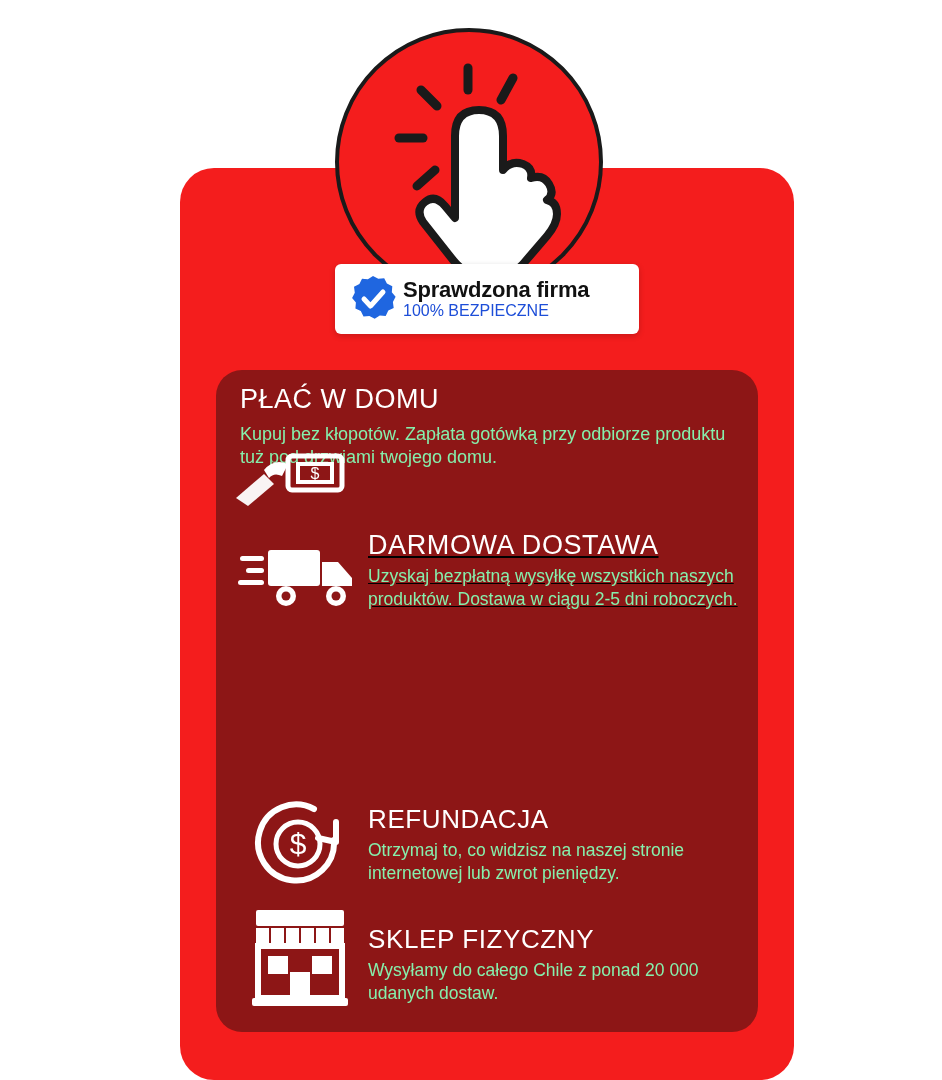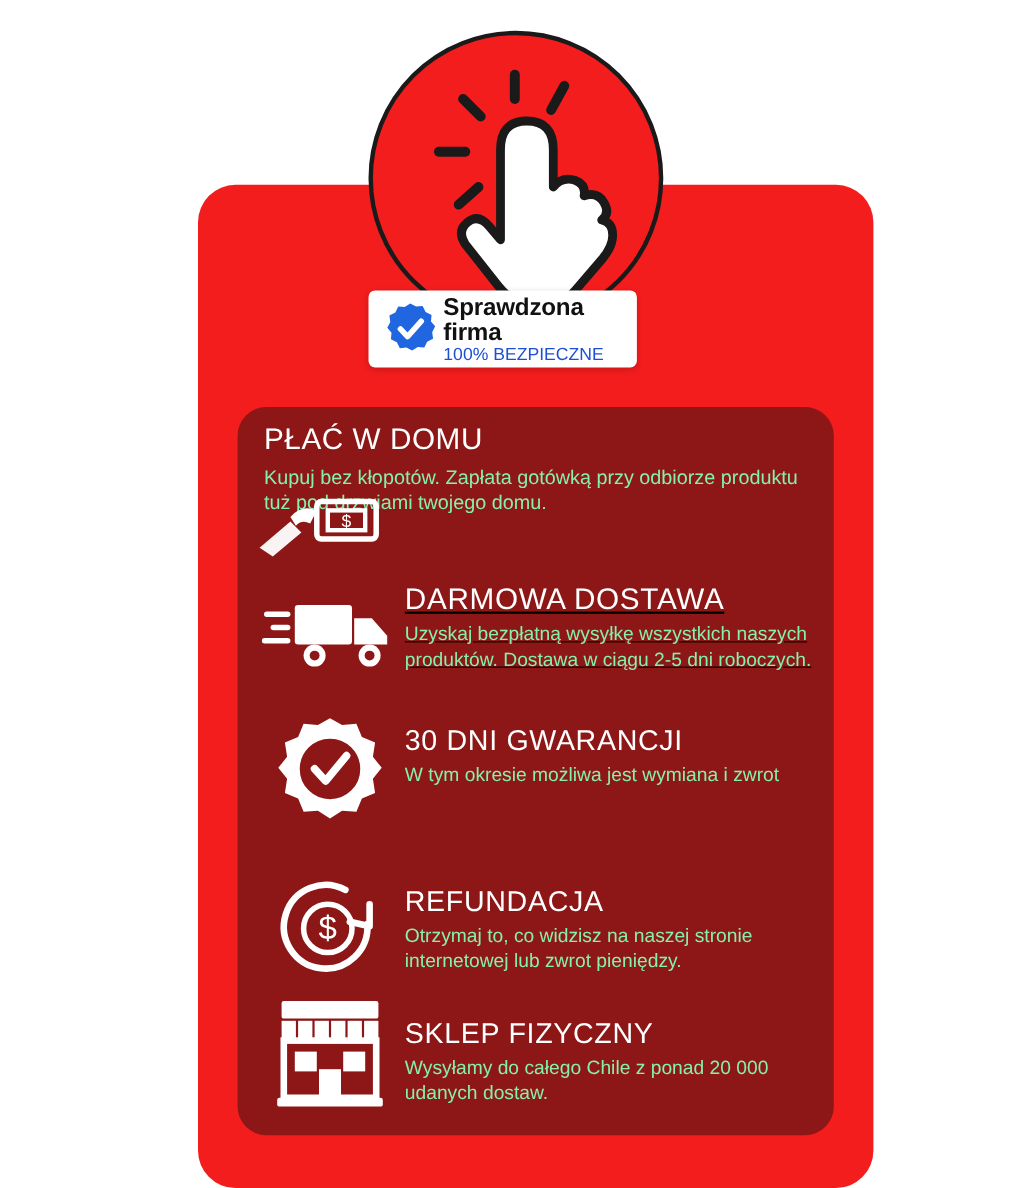--- a/index.html
+++ b/index.html
@@ -56,21 +56,21 @@
     position: absolute;
     left: 0;
     top: 0;
   }
 
   
   .verified-box {
     position: absolute;
     left: 335px;
     top: 264px;
-    width: 244px;
+    width: 304px;
     height: 70px;
     background: #ffffff;
     border-radius: 6px;
     box-shadow: 0 2px 6px rgba(0,0,0,0.18);
     display: flex;
     align-items: center;
     padding-left: 14px;
     box-sizing: border-box;
   }
   .verified-badge-icon {
@@ -225,38 +225,20 @@
             <rect x="0" y="46" width="26" height="5" rx="2.5"></rect>
           </g>
         </svg>
       </div>
       <div class="ftext">
         <h3>DARMOWA DOSTAWA</h3>
         <p>Uzyskaj bezpłatną wysyłkę wszystkich naszych produktów. Dostawa w ciągu 2-5 dni roboczych.</p>
       </div>
     </div>
 
-    <div class="feature feature-3">
-      <div class="ficon">
-        <svg viewBox="0 0 124 106" width="124" height="106" aria-hidden="true">
-          <g transform="translate(62,53)">
-            <g fill="#ffffff">
-              <polygon points="0,-50 11,-44 24,-45 29,-33 41,-28 39,-15 47,-5 39,5 41,18 29,23 24,35 11,34 0,41 -11,34 -24,35 -29,23 -41,18 -39,5 -47,-5 -39,-15 -41,-28 -29,-33 -24,-45 -11,-44"></polygon>
-            </g>
-            <circle cx="0" cy="-4" r="30" fill="#8d1616"></circle>
-            <circle cx="0" cy="-4" r="30" fill="none" stroke="#ffffff" stroke-width="5"></circle>
-            <path d="M-14 -4 L-4 7 L15 -16" fill="none" stroke="#ffffff" stroke-width="7" stroke-linecap="round" stroke-linejoin="round"></path>
-          </g>
-        </svg>
-      </div>
-      <div class="ftext">
-        <h3>30 DNI GWARANCJI</h3>
-        <p>W tym okresie możliwa jest wymiana i zwrot</p>
-      </div>
-    </div>
 
     <div class="feature feature-4">
       <div class="ficon">
         <svg viewBox="0 0 124 104" width="124" height="104" aria-hidden="true">
           <g transform="translate(62,52)">
             <path d="M 34 -4 A 38 38 0 1 1 14 -35" fill="none" stroke="#ffffff" stroke-width="6" stroke-linecap="round"></path>
             <path d="M 36 -22 L 36 -2 L 18 -6" fill="none" stroke="#ffffff" stroke-width="6" stroke-linecap="round" stroke-linejoin="round"></path>
             <circle cx="-2" cy="0" r="22" fill="none" stroke="#ffffff" stroke-width="5"></circle>
             <text x="-2" y="10" font-size="30" text-anchor="middle" fill="#ffffff" font-family="Liberation Sans, sans-serif">$</text>
           </g>

